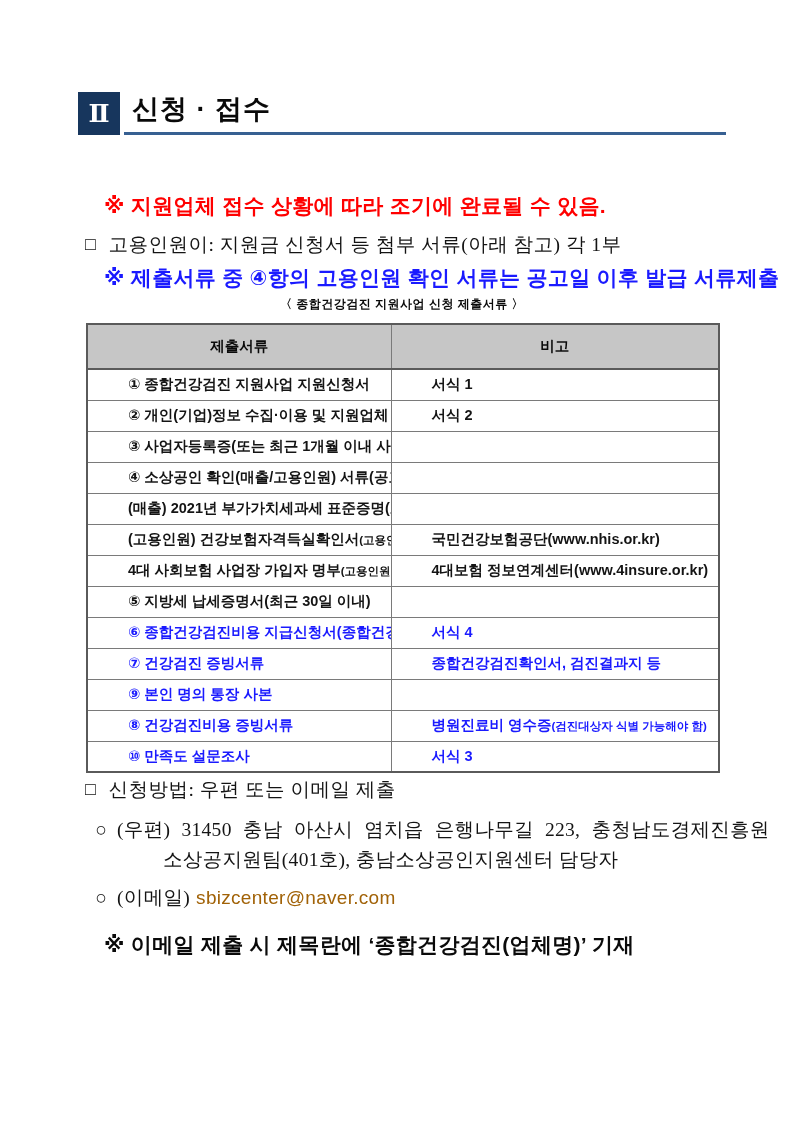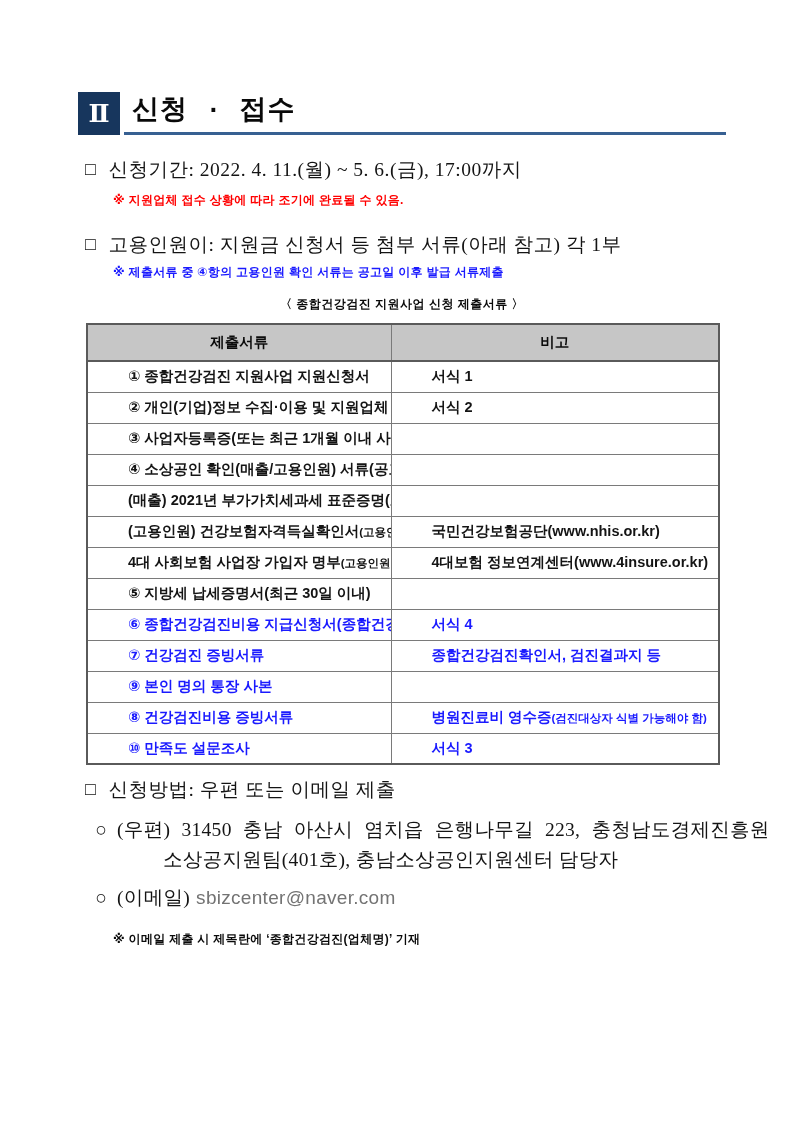--- a/index.html
+++ b/index.html
@@ -37,45 +37,45 @@
   }
   .sec-title-wrap {
     flex: 1;
     margin-left: 4px;
     border-bottom: 3px solid #376092;
     display: flex;
     align-items: center;
     padding-left: 8px;
   }
   .sec-title {
-    font-family: Liberation Mono, monospace;
+    font-family: Liberation Sans, sans-serif;
     font-weight: 800;
     font-size: 27px;
     letter-spacing: 1px;
     color: #090909;
     position: relative;
     top: -3px;
   }
 
   
   .line {
     position: absolute;
     left: 85px;
     font-size: 19.5px;
     letter-spacing: 0.5px;
     white-space: nowrap;
     color: #141414;
   }
   .line .bullet { margin-right: 12px; font-size: 18px; position: relative; top: -1px; }
   .note-line {
     position: absolute;
-    left: 113px;
+    left: 104px;
     font-family: "Liberation Sans", "DejaVu Sans", sans-serif;
     font-weight: 700;
-    font-size: 12px;
+    font-size: 21px;
     letter-spacing: 0.3px;
     white-space: nowrap;
   }
   .note-red  { color: #ff0000; }
   .note-blue { color: #1a1aff; }
 
   
   .tbl-caption {
     position: absolute;
     top: 296px; left: 86px; width: 632px;
@@ -99,21 +99,21 @@
   table.doc-table col.c2 { width: 328px; }
   table.doc-table th, table.doc-table td {
     border: 1px solid #7a7a7a;
     padding: 0 8px;
     overflow: hidden;
     white-space: nowrap;
   }
   table.doc-table { border: 2px solid #5a5a5a; }
   table.doc-table th {
     background: #c6c6c6;
-    height: 37px;
+    height: 45px;
     font-weight: 800;
     text-align: center;
     color: #0a0a0a;
     border-bottom: 2px solid #5a5a5a;
   }
   table.doc-table td {
     height: 31px;
     font-weight: 600;
     color: #141414;
     text-align: left;
@@ -129,42 +129,39 @@
     left: 95px;
     font-size: 19.5px;
     white-space: nowrap;
     color: #141414;
     letter-spacing: 0.3px;
   }
   .circ-line .bullet { margin-right: 10px; }
   .addr-wide { word-spacing: 6px; }
   .email-addr {
     font-family: "Liberation Sans", "DejaVu Sans", sans-serif;
-    color: #737373;
+    color: #a16207;
     font-size: 19px;
     margin-left: 6px;
   }
 </style>
 </head>
 <body>
 
 <div class="page">
 
   <div class="sec-header">
     <div class="sec-num-box">
       <span>Ⅱ</span>
     </div>
     <div class="sec-title-wrap">
       <span class="sec-title">신청 · 접수</span>
     </div>
   </div>
 
-  <div class="line" style="top:156px">
-    <span class="bullet">□</span><span>신청기간: 2022. 4. 11.(월) ~ 5. 6.(금), 17:00까지</span>
-  </div>
   <div class="note-line note-red" style="top:192px">※ 지원업체 접수 상황에 따라 조기에 완료될 수 있음.</div>
 
   <div class="line" style="top:231px">
     <span class="bullet">□</span><span>고용인원이: 지원금 신청서 등 첨부 서류(아래 참고) 각 1부</span>
   </div>
   <div class="note-line note-blue" style="top:264px">※ 제출서류 중 ④항의 고용인원 확인 서류는 공고일 이후 발급 서류제출</div>
 
   <div class="tbl-caption">〈 종합건강검진 지원사업 신청 제출서류 〉</div>
 
   <table class="doc-table">

